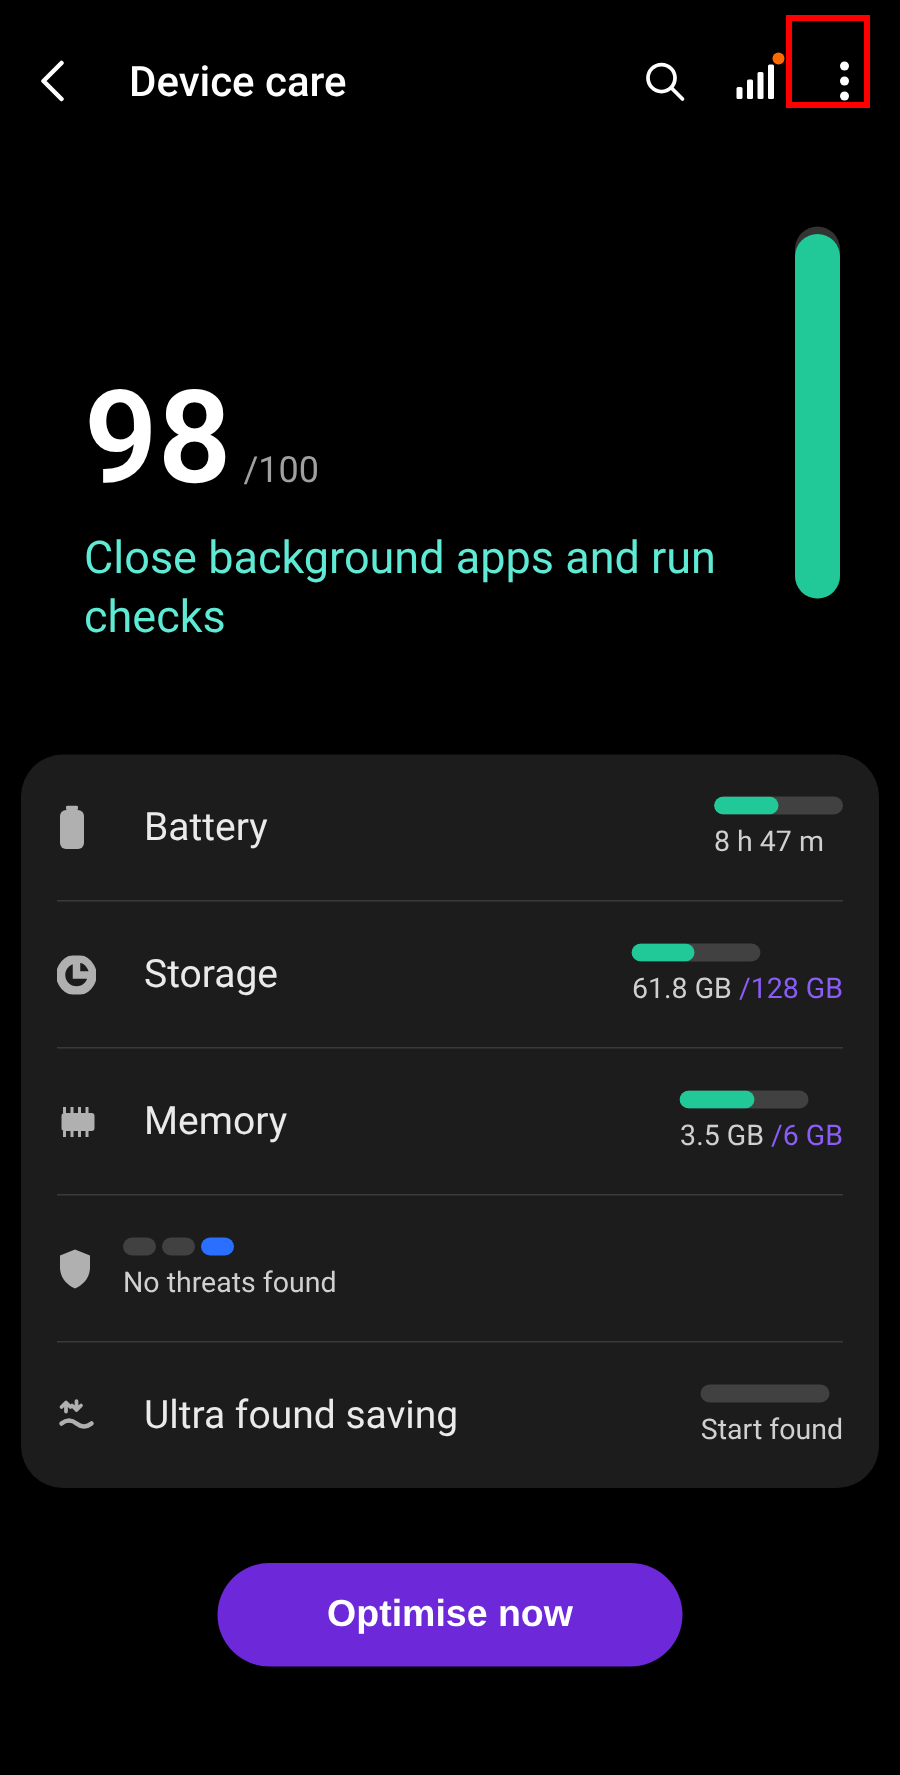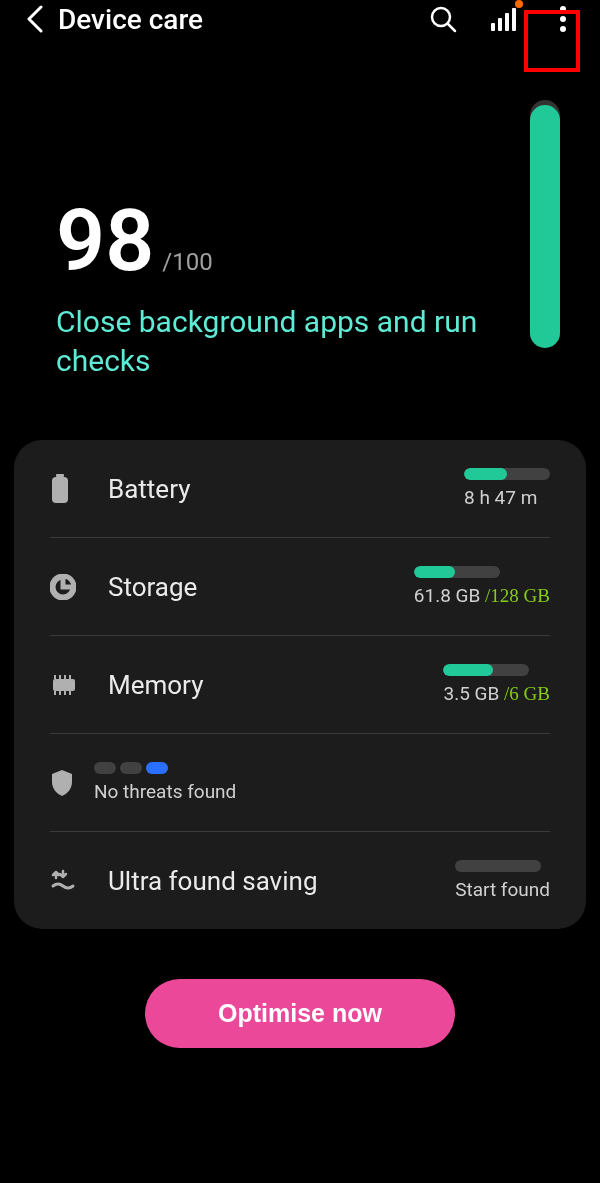--- a/index.html
+++ b/index.html
@@ -8,22 +8,23 @@
   height: 1183px;
   background: #000;
   color: #fff;
   font-family: -apple-system, 'Segoe UI', Roboto, sans-serif;
   overflow: hidden;
   position: relative;
 }
 .header {
   display: flex;
   align-items: center;
-  padding: 2px 20px;
-  gap: 8px;
+  padding: 18px 20px;
+  gap: 36px;
+  margin-top: 19px;
 }
 .back-btn {
   width: 30px;
   height: 30px;
   display: flex;
   align-items: center;
   justify-content: center;
 }
 .title {
   font-size: 28px;
@@ -102,22 +103,22 @@
   bottom: 0;
   left: 0;
   right: 0;
   height: 98%;
   background: #20c997;
   border-radius: 15px;
 }
 .card {
   background: #1c1c1c;
   border-radius: 28px;
-  margin: 0 14px;
-  padding: 0 36px;
+  margin: 12px 14px;
+  padding: 0 24px;
 }
 .row {
   display: flex;
   align-items: center;
   padding: 28px 0;
   border-bottom: 1px solid #3a3a3a;
 }
 .row:last-child { border-bottom: none; }
 .row-icon {
   width: 44px;
@@ -146,34 +147,34 @@
 }
 .mini-bar-fill {
   height: 100%;
   background: #20c997;
   border-radius: 6px;
 }
 .row-sub {
   font-size: 19px;
   color: #d0d0d0;
 }
-.row-sub .dim { color: #84cc16; font-family: Liberation Serif, serif; }
+.row-sub .dim { color: #8b5cf6; }
 .dots-3 {
   display: flex;
   gap: 4px;
 }
 .dot {
   width: 22px;
   height: 12px;
   border-radius: 6px;
 }
 .dot.grey { background: #414141; }
 .dot.blue { background: #2a6fff; }
 .optimise-btn {
-  background: #ec4899;
+  background: #6d28d9;
   color: #fff;
   font-size: 25px;
   font-weight: 600;
   border-radius: 40px;
   padding: 20px 60px;
   margin: 50px auto 0;
   display: block;
   width: 310px;
   text-align: center;
   border: none;

